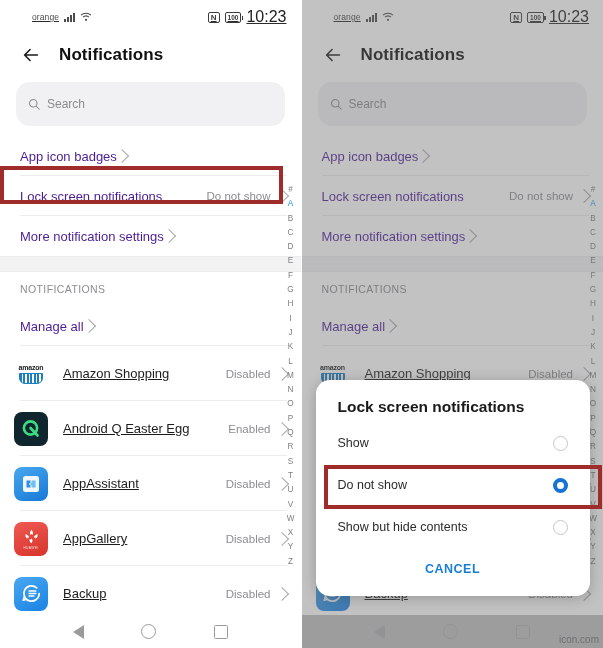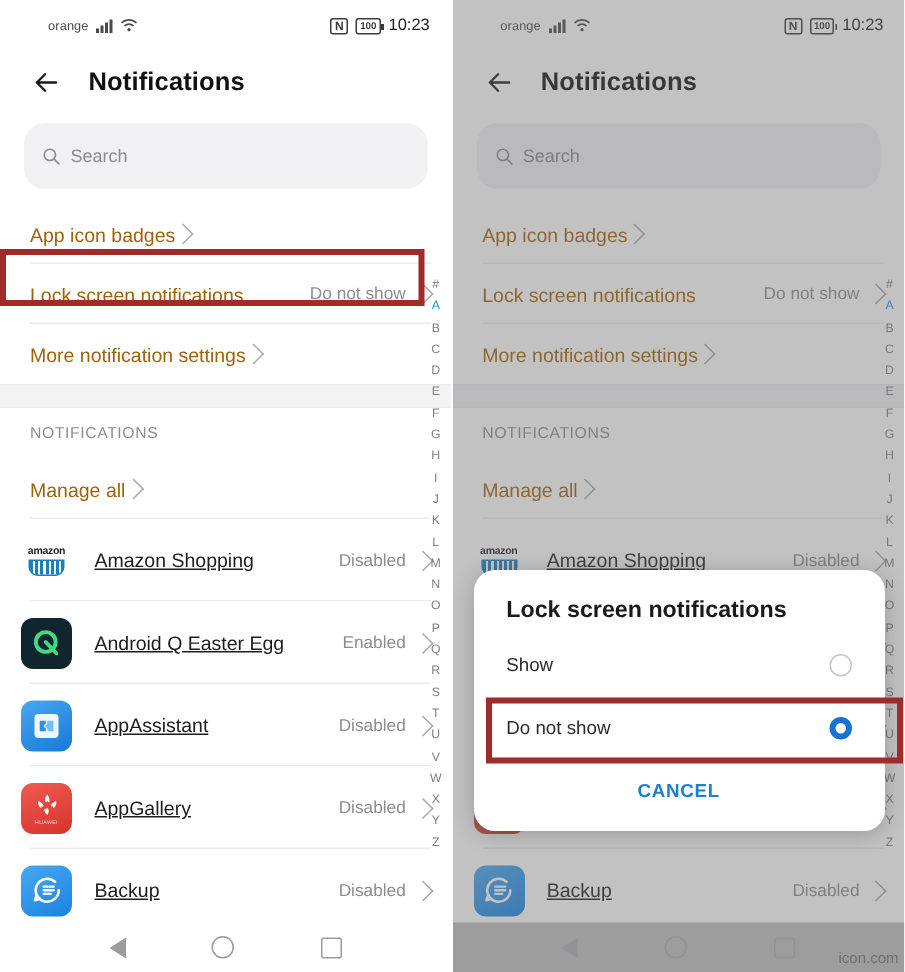--- a/index.html
+++ b/index.html
@@ -31,40 +31,41 @@
   }
   
   .statusbar {
     height: 34px;
     display: flex;
     align-items: center;
     padding: 0 14px;
     font-size: 10px;
     color: #2b2b2b;
     box-sizing: border-box;
+    text-decoration: underline;
   }
   .sb-left {
     display: flex;
     align-items: center;
     gap: 5px;
     margin-left: 18px;
   }
   .carrier {
     font-size: 8.5px;
     color: #4a4a4a;
     letter-spacing: .1px;
   }
   .sb-right {
     margin-left: auto;
     display: flex;
     align-items: center;
     gap: 5px;
   }
   .clock {
-    font-size: 11px;
+    font-size: 16px;
     color: #222;
   }
   .bars { display: flex; align-items: flex-end; gap: 1px; height: 9px; }
   .bars i { display: block; width: 2px; background: #4a4a4a; }
   .bars i:nth-child(1){height:3px}
   .bars i:nth-child(2){height:5px}
   .bars i:nth-child(3){height:7px}
   .bars i:nth-child(4){height:9px}
   .nfc {
     border: 1px solid #3b3b3b;
@@ -139,21 +140,21 @@
     background: #fff;
   }
   .row .sep {
     position: absolute;
     left: 20px; right: 14px; bottom: 0;
     height: 1px;
     background: #ececec;
   }
   .row-label {
     font-size: 13px;
-    color: #a16207;
+    color: #4c1d95;
   }
   .row-value {
     margin-left: auto;
     font-size: 11.5px;
     color: #8d8d90;
     margin-right: 6px;
   }
   .chev {
     width: 9px; height: 9px;
     border-top: 1.4px solid #a8a8ac;
@@ -752,20 +753,24 @@
       <div class="dlg-opt">
         <span>Show</span>
         <span class="radio"></span>
       </div>
 
       <div class="dlg-opt">
         <span>Do not show</span>
         <span class="radio checked"></span>
       </div>
 
+      <div class="dlg-opt">
+        <span>Show but hide contents</span>
+        <span class="radio"></span>
+      </div>
 
       <div class="dlg-actions">
         <span class="cancel-btn">CANCEL</span>
       </div>
 
       <div class="hl-dialog"></div>
     </div>
 
     <div class="watermark">icon.com</div>
   </div>

